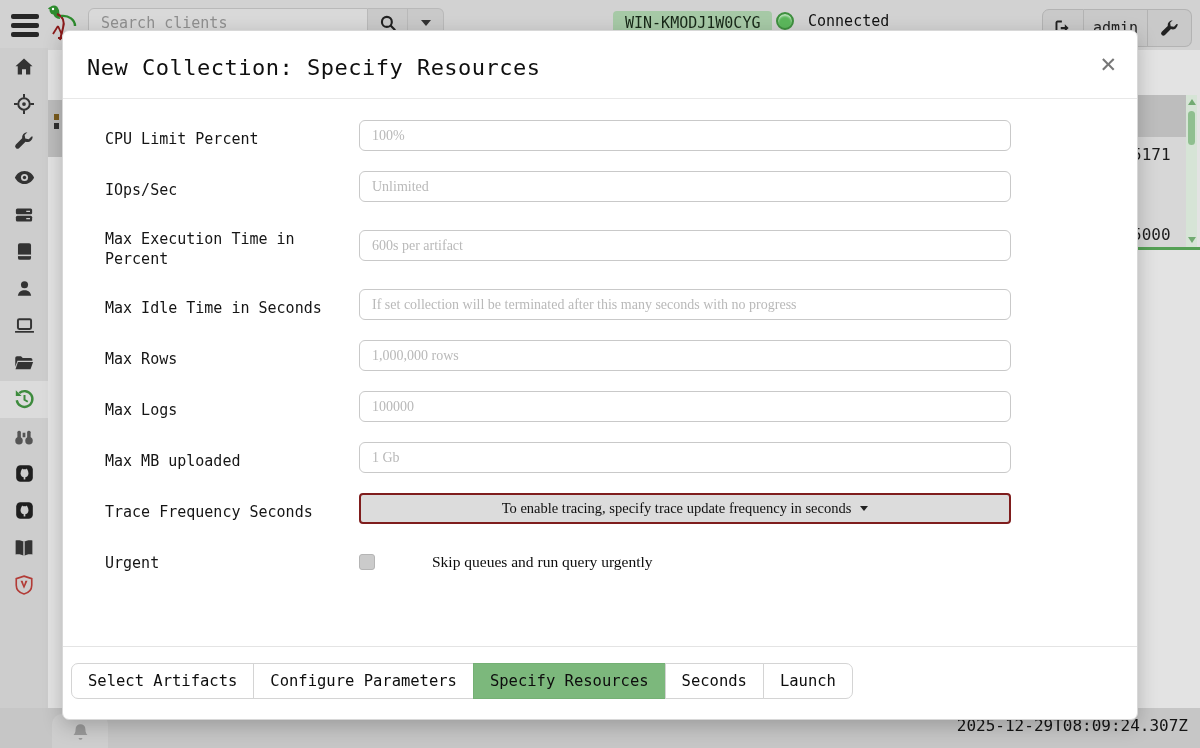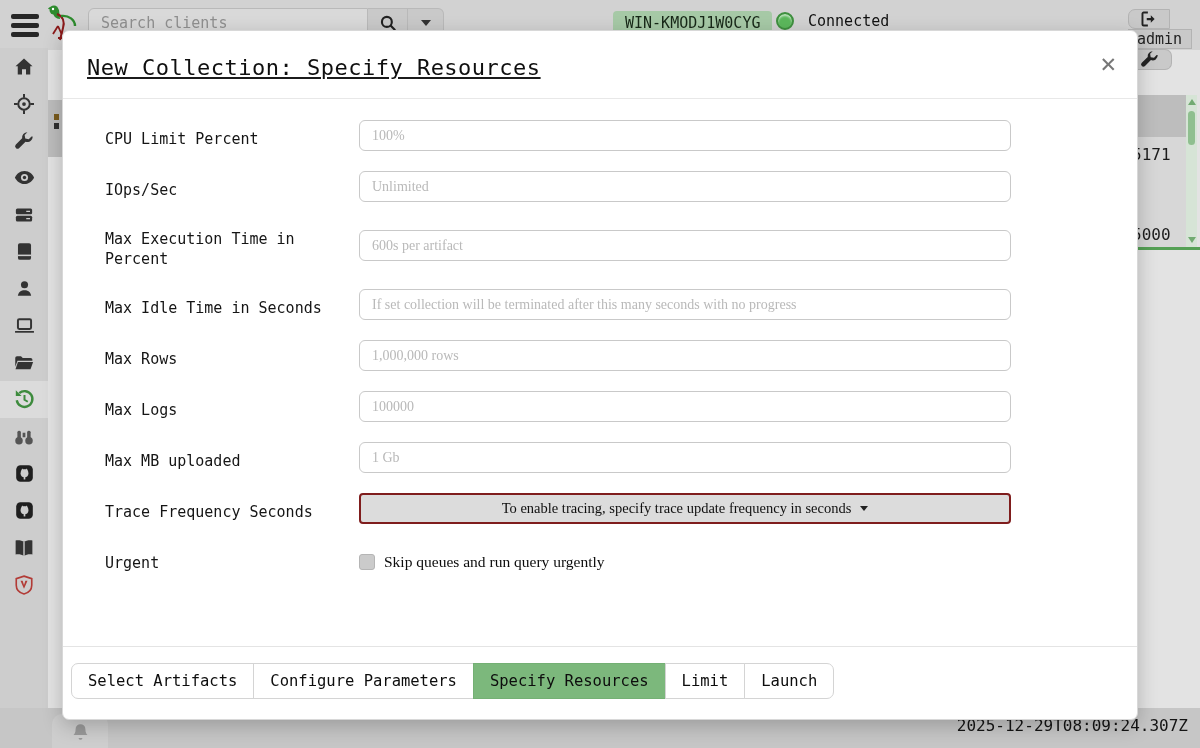--- a/index.html
+++ b/index.html
@@ -29,21 +29,21 @@
   .search-btn { width:40px; }
   .caret-btn { width:36px; border-radius:0 6px 6px 0; }
   .caret { width:0; height:0; border-left:5px solid transparent; border-right:5px solid transparent; border-top:6px solid #333; }
   .host-badge {
     position:absolute; left:613px; top:9px; height:24px; padding:2px 12px;
     background:#a6c9a6; border-radius:4px; font-size:15px; color:#182818; line-height:20px;
   }
   .conn { position:absolute; left:776px; top:10px; display:flex; align-items:center; gap:14px; }
   .conn-dot { width:18px; height:18px; border-radius:50%; background:#5cb85c; border:2px solid #3f8f3f; box-shadow:inset 0 2px 2px rgba(255,255,255,.6); }
   .conn-label { font-size:15px; color:#111; }
-  .user-group { position:absolute; right:8px; top:7px; height:38px; display:flex;flex-direction:column; }
+  .user-group { position:absolute; right:8px; top:7px; height:38px; display:flex; }
   .user-group > div {
     background:#c9c9c9; border:1px solid #b3b3b3; border-left:none;
     display:flex; align-items:center; justify-content:center; cursor:pointer; color:#222;
   }
   .user-group > div:first-child { border-left:1px solid #b3b3b3; border-radius:7px 0 0 7px; }
   .user-group > div:last-child { border-radius:0 7px 7px 0; }
   .btn-signout { width:42px; }
   .btn-user { width:64px; font-size:15px; }
   .btn-wrench { width:44px; }
 
@@ -74,41 +74,41 @@
   .bell-btn { position:absolute; left:52px; top:6px; width:56px; height:46px; background:#cecece; border-radius:10px; display:flex; justify-content:center; padding-top:8px; color:#9a9a9a; cursor:pointer; }
   .timestamp { position:absolute; right:12px; top:8px; font-size:16px; color:#141414; }
 
   
   .modal {
     position:absolute; left:62px; top:30px; width:1076px; height:690px;
     background:#ffffff; border-radius:7px; z-index:5;
     box-shadow:0 6px 20px rgba(0,0,0,.22); border:1px solid #d8d8d8;
     display:flex; flex-direction:column;
   }
-  .modal-header { position:relative; padding:24px 24px 18px 24px; border-bottom:1px solid #e8e8e8;text-decoration:underline; }
+  .modal-header { position:relative; padding:24px 24px 18px 24px; border-bottom:1px solid #e8e8e8; }
   .modal-title { font-size:22px; color:#0f0f0f; letter-spacing:0.5px; }
   .modal-close { position:absolute; right:20px; top:22px; font-size:21px; color:#777; cursor:pointer; font-family:"DejaVu Sans", sans-serif; }
   .modal-body { flex:1; padding:21px 66px 0 42px; overflow:hidden; }
   .form-row { display:flex; align-items:center; margin-bottom:20px; min-height:31px; }
   .form-label { width:254px; flex:0 0 254px; padding-top:7px; font-size:15px; color:#151515; line-height:20px; padding-right:16px; }
   .form-control { width:652px; flex:0 0 652px;font-family:Liberation Serif, serif; }
   .text-input {
     width:100%; height:31px; border:1px solid #c9c9c9; border-radius:6px;
     padding:0 12px; font-family:inherit; font-size:14px; color:#333; background:#fff;
   }
   .text-input::placeholder { color:#b9b9b9; }
   .dropdown-btn {
     width:100%; height:31px; background:#dcdcdc; border:2px solid #7f1d1d; border-radius:4px;
     font-family:inherit; font-size:14.5px; color:#0f0f0f; cursor:pointer;
     display:flex; align-items:center; justify-content:center; gap:9px;
   }
   .dd-caret { width:0; height:0; border-left:4.5px solid transparent; border-right:4.5px solid transparent; border-top:5.5px solid #222; }
   .checkbox-row { display:flex; align-items:center; gap:9px; padding-top:5px; }
   .checkbox { width:16px; height:16px; background:#cbcbcb; border:1px solid #b5b5b5; border-radius:3px; cursor:pointer; flex:0 0 16px; }
-  .checkbox-label { font-size:15.5px; color:#0c0c0c; }
+  .checkbox-label { font-size:15.5px; color:#0c0c0c;margin-left:48px; }
   .modal-footer { border-top:1px solid #e4e4e4; height:73px; padding:16px 0 0 8px; }
   .steps { display:inline-flex; }
   .step-btn {
     height:36px; padding:0 16px; background:#fff; border:1px solid #d4d4d4; margin-left:-1px;
     font-family:inherit; font-size:15.5px; color:#0d0d0d; cursor:pointer; white-space:nowrap;
   }
   .step-btn:first-child { border-radius:7px 0 0 7px; margin-left:0; }
   .step-btn:last-child { border-radius:0 7px 7px 0; }
   .step-btn.active { background:#7cb87c; border-color:#74b074; }
 
@@ -358,17 +358,17 @@
       </div>
     </div>
 
   </div>
 
   <div class="modal-footer">
     <div class="steps">
       <button class="step-btn">Select Artifacts</button>
       <button class="step-btn">Configure Parameters</button>
       <button class="step-btn active">Specify Resources</button>
-      <button class="step-btn">Limit</button>
+      <button class="step-btn">Seconds</button>
       <button class="step-btn">Launch</button>
     </div>
   </div>
 </div>
 
 </body></html>

